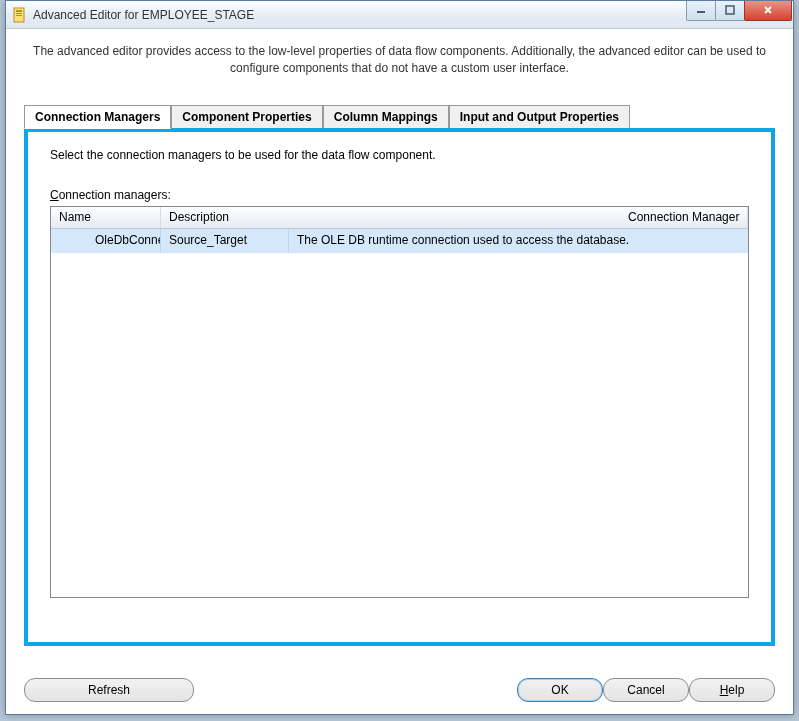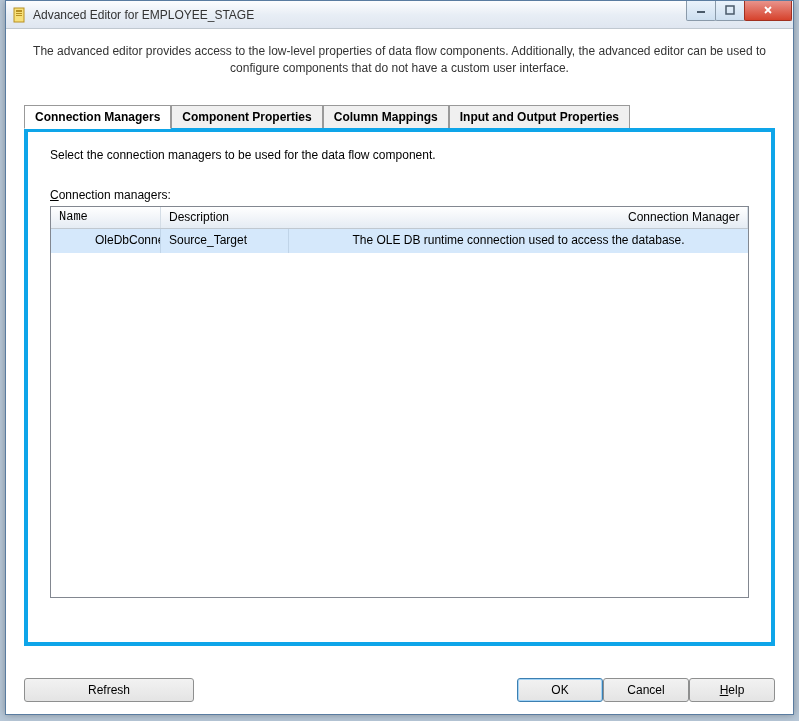--- a/index.html
+++ b/index.html
@@ -124,51 +124,51 @@
       height: 22px;
     }
     .gh {
       padding: 3px 8px;
       border-right: 1px solid #d4dde6;
       font-weight: normal;
       text-align: left;
       white-space: nowrap;
       overflow: hidden;
     }
-    .gh.c1 { width: 110px; font-family: Liberation Mono, monospace; }
+    .gh.c1 { width: 110px; }
     .gh.c2 { width: 128px; }
     .gh.c3 { flex: 1; border-right: none; }
     .grid-row {
       display: flex;
       height: 24px;
       background: #d5e8fb;
     }
     .gc {
       padding: 4px 8px;
       border-right: 1px solid #c0d4e8;
       white-space: nowrap;
       overflow: hidden;
     }
     .gc.c1 { width: 110px; padding-left: 44px; }
     .gc.c2 { width: 128px; }
-    .gc.c3 { flex: 1; border-right: none; text-align: center; }
+    .gc.c3 { flex: 1; border-right: none; }
     .footer {
       margin-top: 32px;
       display: flex;
       justify-content: space-between;
     }
     .footer-right {
       display: flex;
     }
     .btn {
       width: 86px;
       height: 24px;
       border: 1px solid #8e8f8f;
       background: linear-gradient(to bottom, #f2f2f2, #e4e4e4);
-      border-radius: 3px;
+      border-radius: 11px;
       font-size: 12px;
       cursor: pointer;
       font-family: inherit;
     }
     .btn.refresh { width: 170px; }
     .btn.default {
       border: 1px solid #3c7fb1;
       box-shadow: inset 0 0 0 1px #a3d3f5;
     }
     .btn span.u { text-decoration: underline; }

